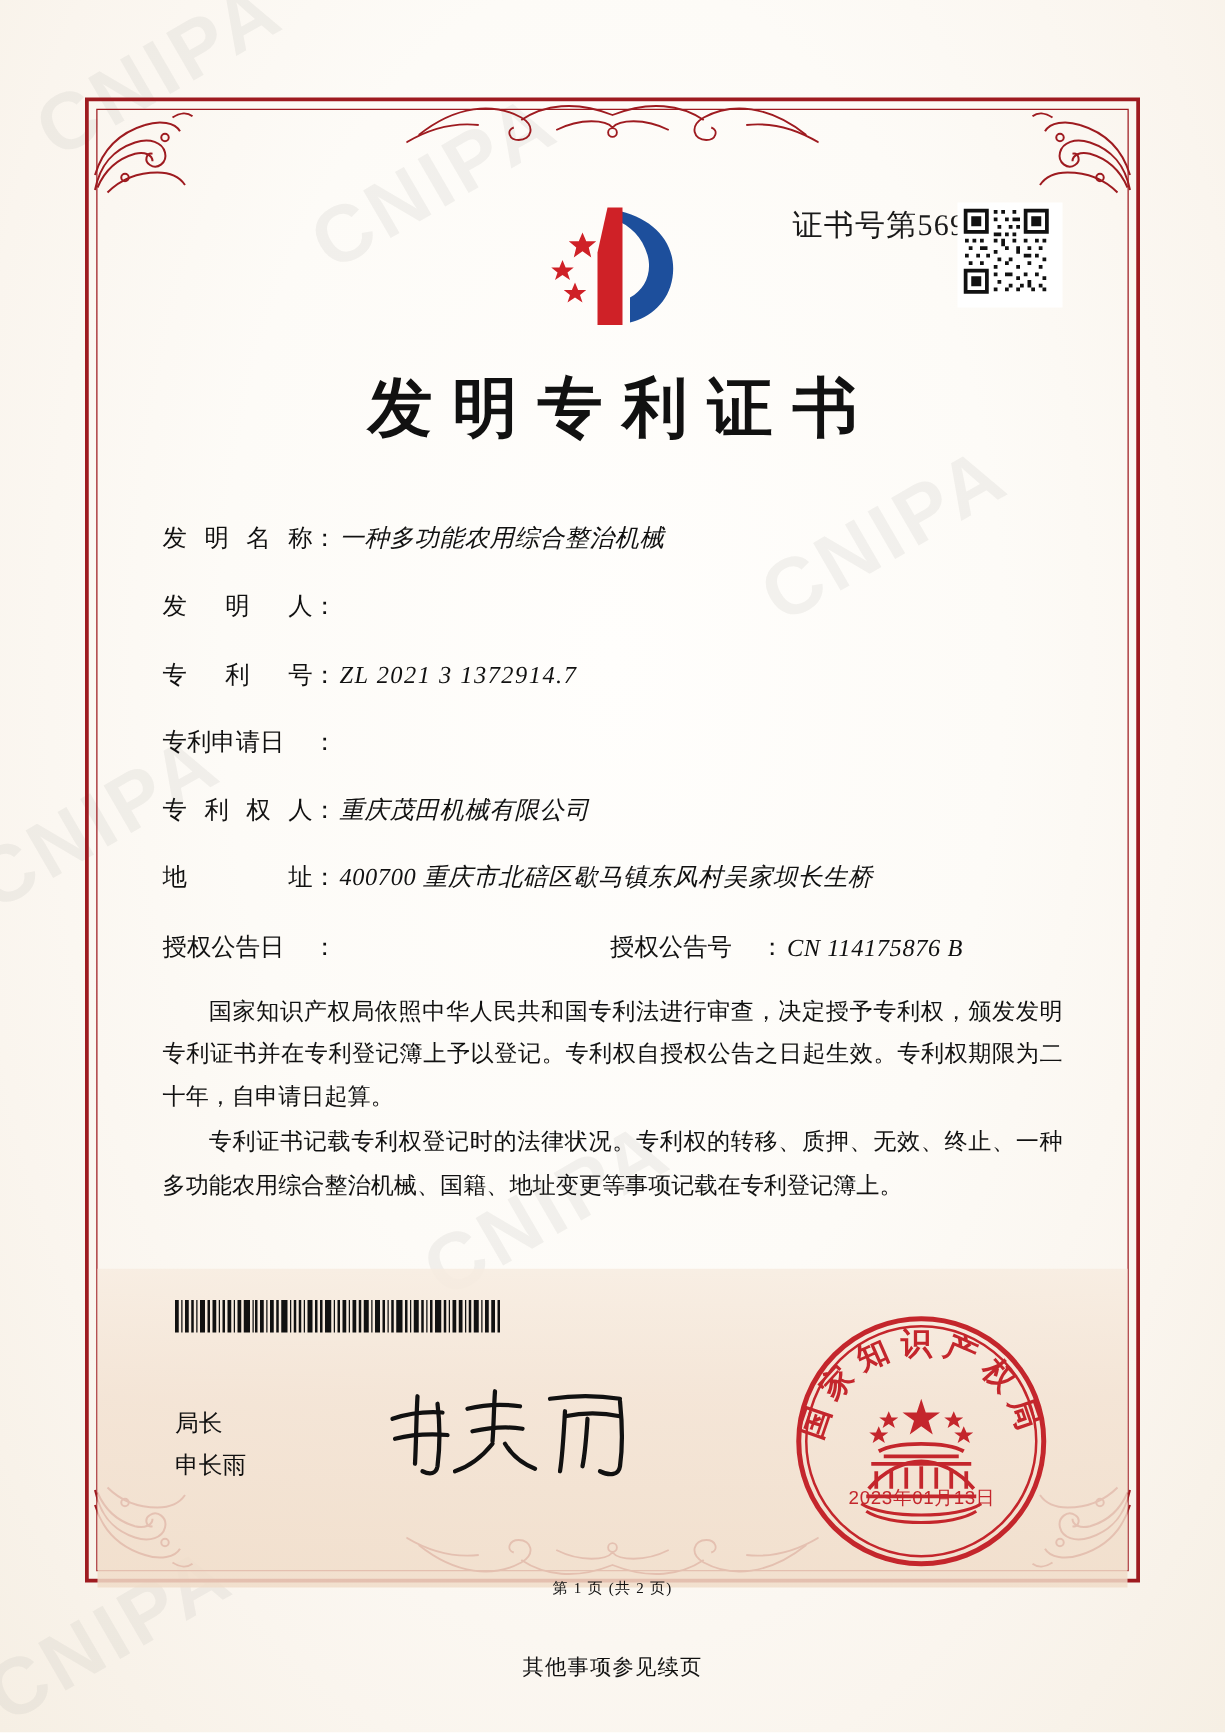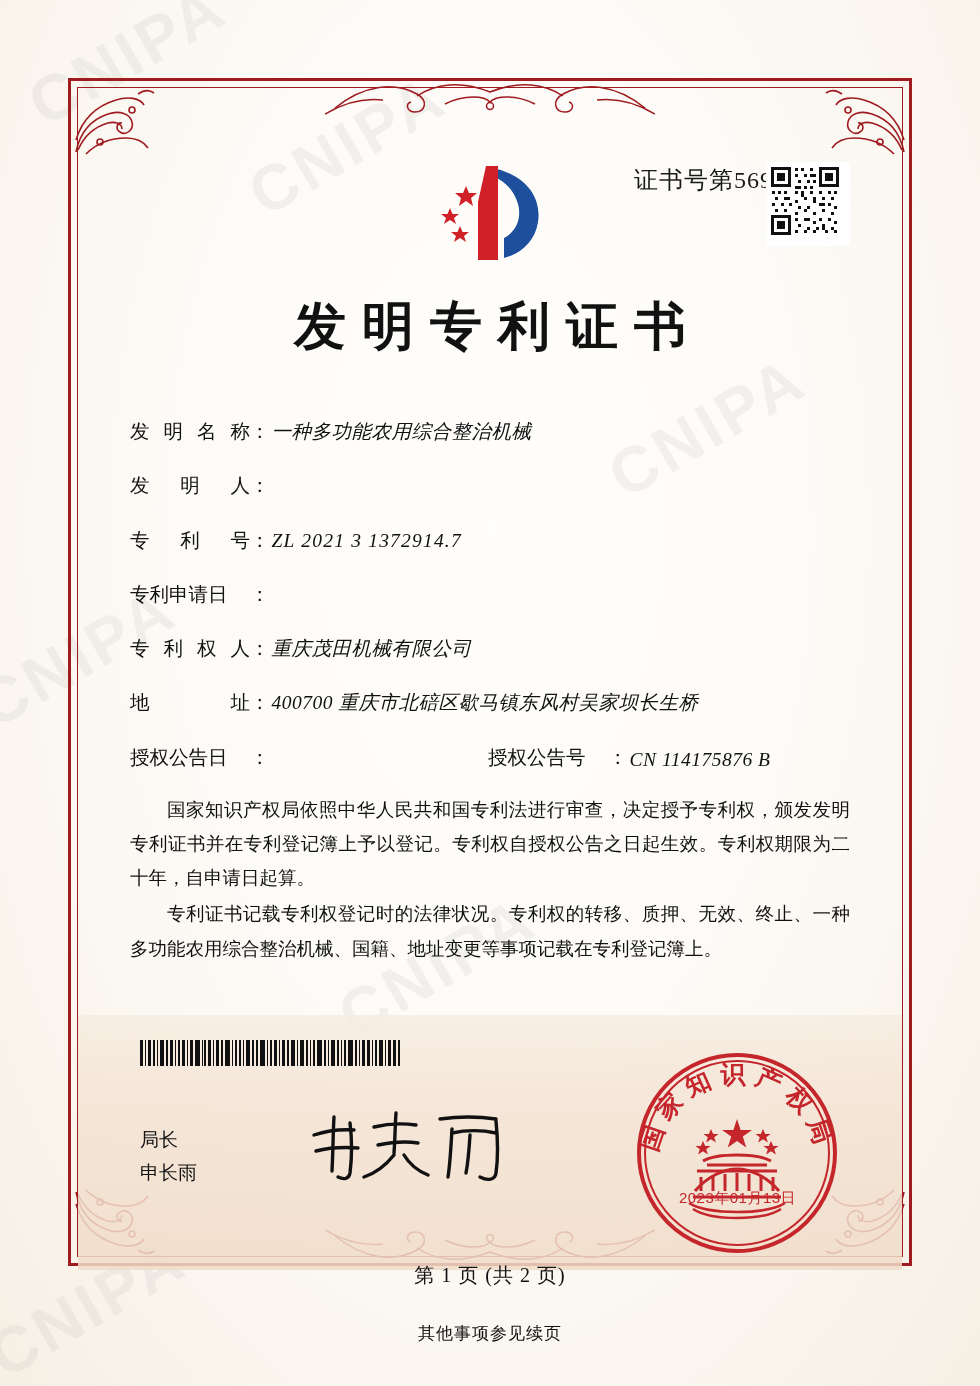--- a/index.html
+++ b/index.html
@@ -252,21 +252,21 @@
     white-space: nowrap;
     letter-spacing: 0.5px;
     font-family: "Liberation Sans", sans-serif;
   }
 
   .page-num {
     position: absolute;
     left: 0; right: 0;
     top: 1262px;
     text-align: center;
-    font-size: 20px;
+    font-size: 12px;
     color: #111;
     letter-spacing: 1px;
   }
 
   .footer-note {
     position: absolute;
     left: 0; right: 0;
     top: 1322px;
     text-align: center;
     font-size: 17px;

